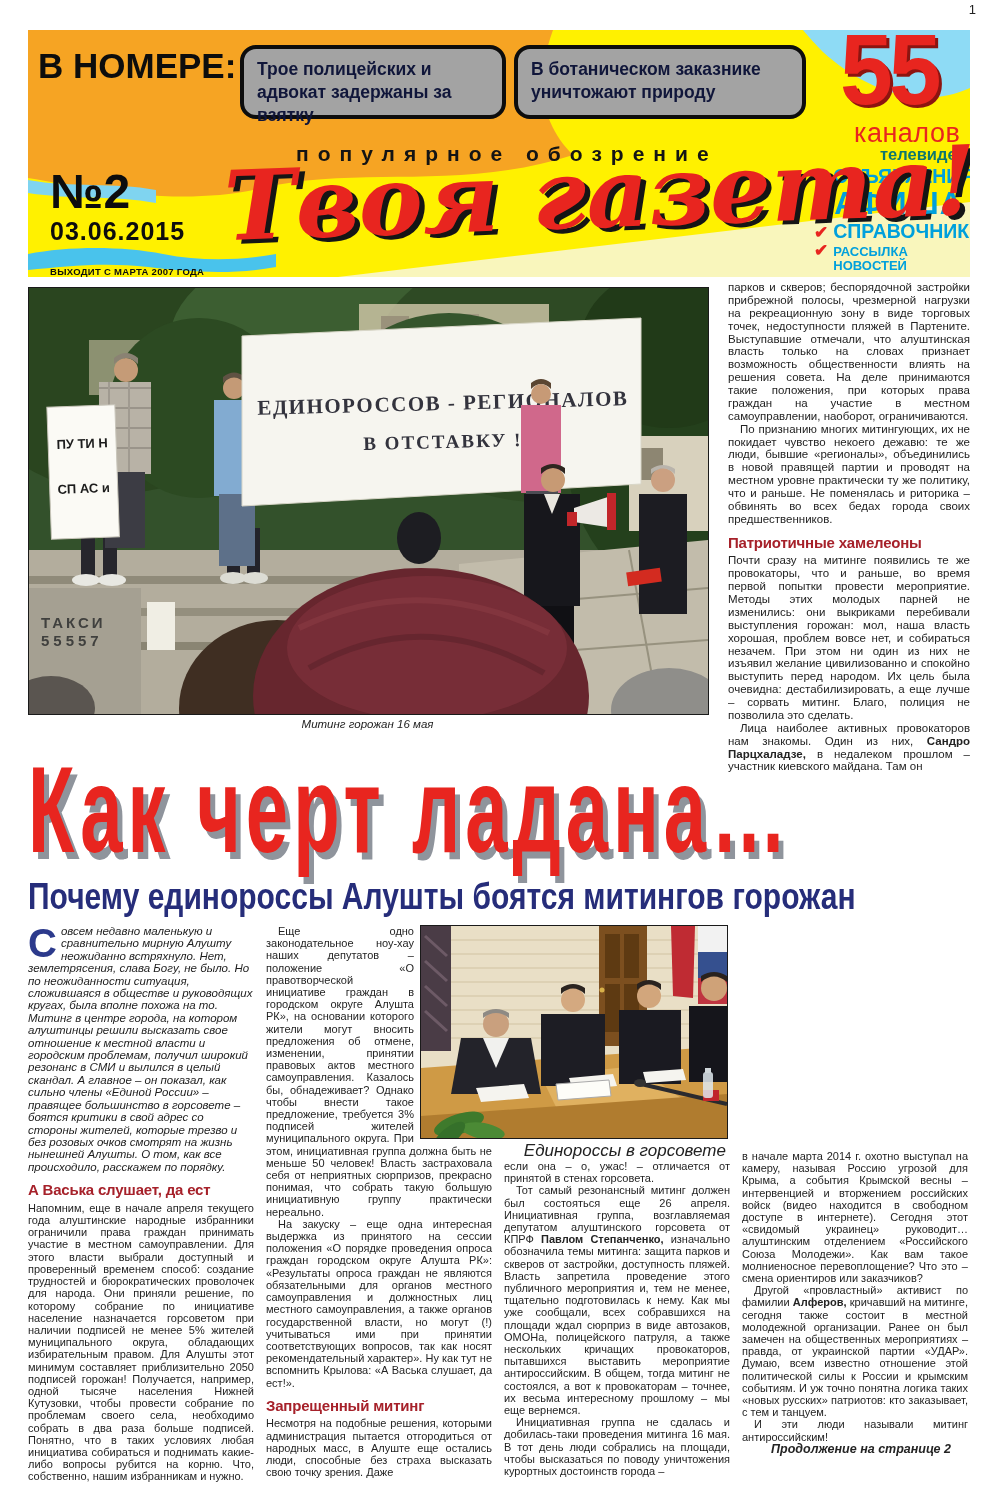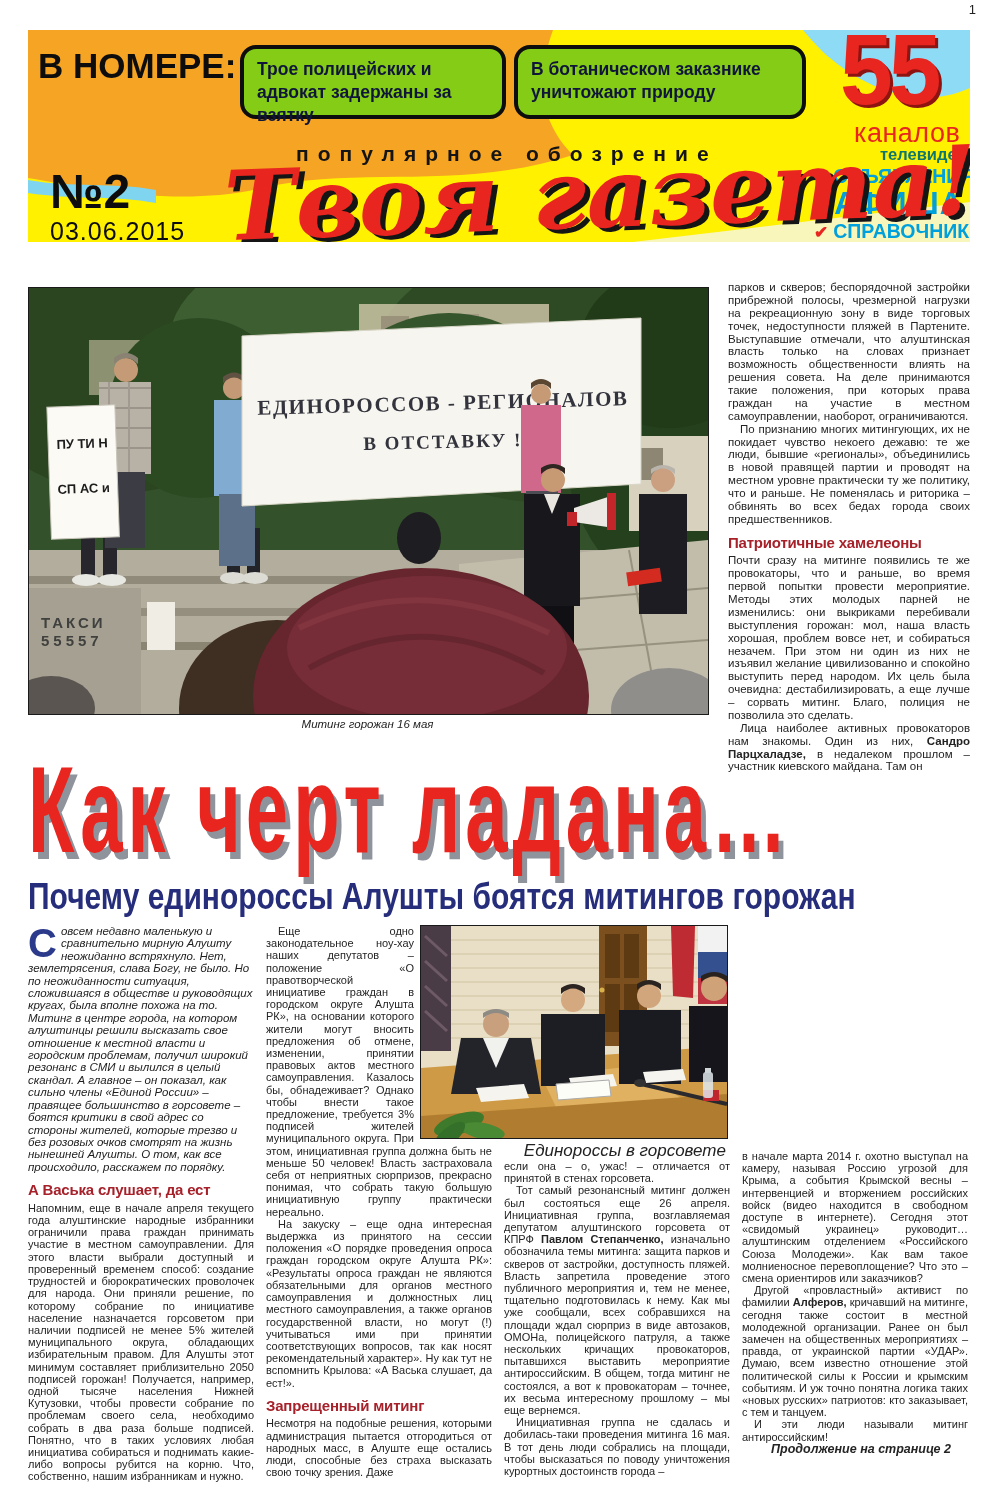--- a/index.html
+++ b/index.html
@@ -1,43 +1,43 @@
 <!DOCTYPE html>
 <html lang="ru"><head>
 <meta charset="utf-8">
 <style>
   html,body{margin:0;padding:0;background:#fff;}
   body{width:1000px;height:1499px;position:relative;font-family:"Liberation Sans",sans-serif;overflow:hidden;}
   .page{position:absolute;inset:0;background:#fff;}
   .pagenum{position:absolute;top:2px;right:24px;font-size:13px;color:#222;}
 
   
-  .masthead{position:absolute;left:28px;top:30px;width:942px;height:212px;overflow:hidden;}
+  .masthead{position:absolute;left:28px;top:30px;width:942px;height:247px;overflow:hidden;}
   .masthead svg.bg{position:absolute;left:0;top:0;width:942px;height:247px;}
   .in-issue{position:absolute;left:10px;top:16px;font-size:35px;font-weight:900;color:#0d0d0d;letter-spacing:0;}
-  .callout{position:absolute;background:#84cc16;border:4px solid #0d0d0d;border-radius:16px;color:#10163a;
+  .callout{position:absolute;background:#a3a3a3;border:4px solid #0d0d0d;border-radius:16px;color:#10163a;
            font-weight:800;font-size:17.5px;line-height:1.3;padding:9px 13px;box-sizing:border-box;}
   .callout.c1{left:212px;top:15px;width:266px;height:74px;}
   .callout.c2{left:486px;top:15px;width:292px;height:74px;}
   .fifty5{position:absolute;left:812px;top:-10px;font-size:95px;line-height:1;font-weight:900;color:#e8251f;
           letter-spacing:-4px;text-shadow:3px 3px 0 #8d1410;transform:scaleY(1.05);transform-origin:top left;}
   .kanalov{position:absolute;left:826px;top:88px;font-size:27px;font-weight:400;color:#e8251f;letter-spacing:.5px;}
   .tv-word{position:absolute;left:852px;top:115px;font-size:16.5px;font-weight:900;color:#0f766e;}
   .features{position:absolute;left:786px;top:136px;width:156px;}
   .feat{display:flex;align-items:baseline;gap:5px;color:#00a0dc;font-weight:900;line-height:1.08;}
   .feat .chk{color:#e8251f;font-size:17px;flex:0 0 auto;}
   .feat.f1{font-size:19.5px;}
   .feat.f2{font-size:31px;letter-spacing:1px;}
   .feat.f3{font-size:19.5px;}
   .feat.f4{font-size:13px;}
   .site-line{margin-top:3px;font-weight:900;font-size:16px;color:#00a0dc;}
   .site-line .domain{color:#e8251f;font-size:17.5px;}
   .issue-block{position:absolute;left:22px;top:138px;color:#0d0d0d;}
   .issue-no{font-size:48px;font-weight:900;line-height:1;}
-  .issue-date{font-size:25px;font-weight:400;letter-spacing:1px;margin-top:1px;}
+  .issue-date{font-size:25px;font-weight:700;letter-spacing:1px;margin-top:1px;}
   .issue-since{font-size:9.5px;font-weight:800;margin-top:20px;letter-spacing:.3px;}
   .issue-region{font-size:16.5px;font-weight:900;margin-top:2px;}
   .tagline{position:absolute;left:268px;top:112px;font-size:21px;font-weight:900;color:#141414;letter-spacing:9px;white-space:nowrap;}
   .logo{position:absolute;left:196px;top:116px;font-family:"DejaVu Serif",serif;font-style:italic;font-weight:900;
         font-size:96px;line-height:1;color:#e8251f;white-space:nowrap;transform:rotate(-2deg);
         text-shadow:5px 4px 0 #151515;}
 
   
   .photo1{position:absolute;left:28px;top:287px;width:679px;height:426px;border:1px solid #1a1a1a;}
   .photo1 svg,.photo2 svg{display:block;width:100%;height:100%;}

